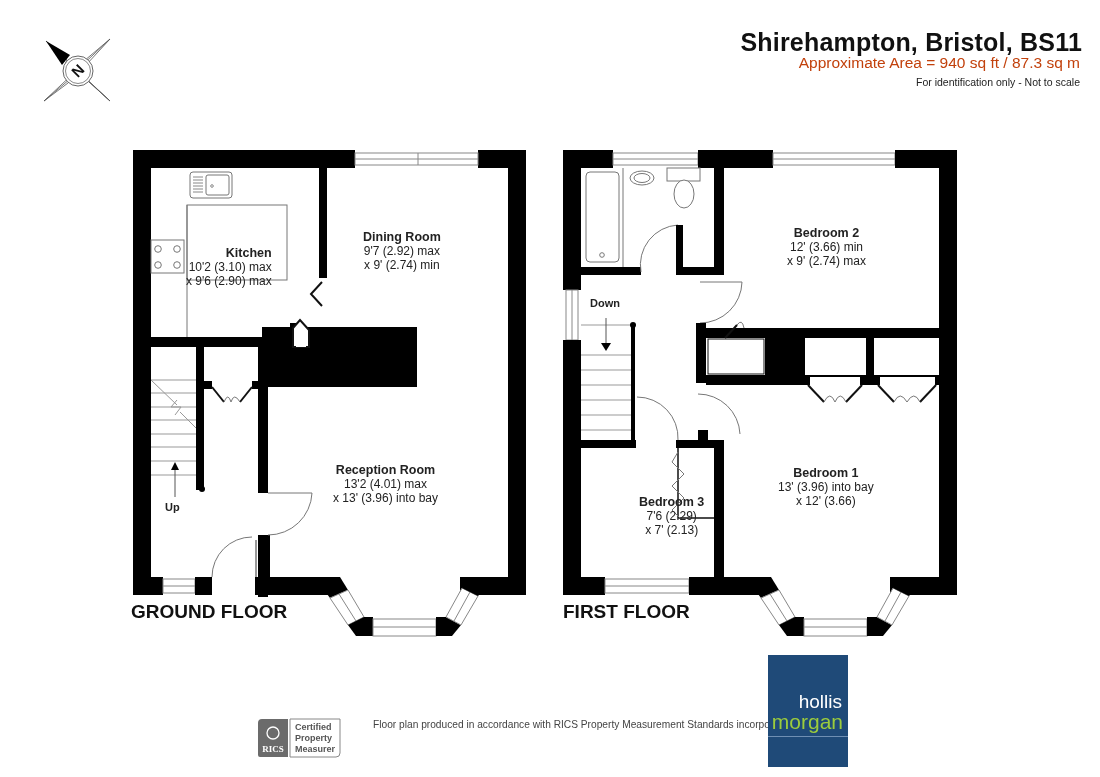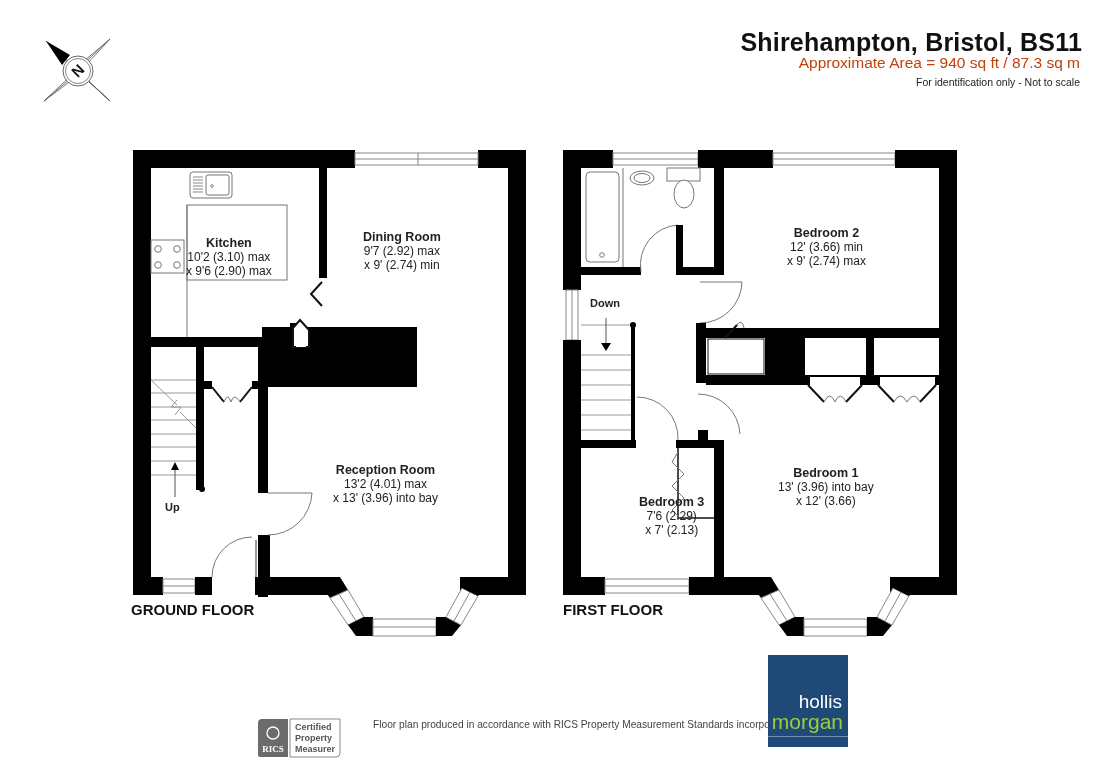--- a/index.html
+++ b/index.html
@@ -7,25 +7,25 @@
            font-family: "Liberation Sans", sans-serif; color: #1a1a1a; }
     .abs { position: absolute; }
     #title { right: 18px; top: 16px; font-size: 25px; font-weight: bold; letter-spacing: 0.2px; white-space: nowrap; color: #111; margin-top: 12px; }
     #area { right: 20px; top: 54px; font-size: 15.5px; white-space: nowrap; color: #c2410c; }
     #note { right: 20px; top: 76px; font-size: 10.5px; white-space: nowrap; color: #222; }
     #compass { left: 40px; top: 35px; width: 76px; height: 70px; }
     #plan { left: 0; top: 0; width: 1100px; height: 777px; }
     .room-label { position: absolute; text-align: center; white-space: nowrap; font-size: 12px; line-height: 14px; color: #222; }
     .room-label .nm { font-weight: bold; font-size: 12.5px; display: block; }
     .room-label .dm { display: block; }
-    .floor-label { position: absolute; font-weight: bold; font-size: 15px; white-space: nowrap; color: #111; }
+    .floor-label { position: absolute; font-weight: bold; font-size: 19px; white-space: nowrap; color: #111; }
     .stair-label { position: absolute; font-weight: bold; font-size: 11px; color: #222; }
     #rics { left: 256px; top: 717px; width: 86px; height: 42px; }
     #footer-text { left: 373px; top: 719px; font-size: 10.2px; line-height: 12.6px; color: #444; white-space: nowrap; }
-    #brand { left: 768px; top: 655px; width: 80px; height: 92px; background: #1f4a78; }
+    #brand { left: 768px; top: 655px; width: 80px; height: 112px; background: #1f4a78; }
     #brand .b1 { position: absolute; right: 6px; top: 37px; font-size: 19px; color: #ffffff; line-height: 19px; }
     #brand .b2 { position: absolute; right: 5px; top: 56px; font-size: 21px; color: #9ccc3c; line-height: 21px; }
     #brand .rule { position: absolute; left: 0; right: 0; top: 81px; height: 1px; background: #6f8fb3; }
   </style>
 </head>
 <body>
 
 <div id="title" class="abs">Shirehampton, Bristol, BS11</div>
 <div id="area" class="abs">Approximate Area = 940 sq ft / 87.3 sq m</div>
 <div id="note" class="abs">For identification only - Not to scale</div>
@@ -235,21 +235,21 @@
     <polygon class="w" points="779,625 795,617 804,617 804,636 787,636"></polygon>
     <rect class="win" x="804" y="619" width="63" height="17"></rect>
     <line x1="804" y1="627" x2="867" y2="627" stroke="#888"></line>
     <polygon class="w" points="867,617 877,617 892,625 883,636 867,636"></polygon>
     <polygon class="win" points="877,617 892,625 909,596 893,588"></polygon>
     <line x1="885" y1="621" x2="901" y2="592" stroke="#888"></line>
     <polygon class="w" points="893,588 901,577 911,577 915,590 909,596"></polygon>
   </g>
 </svg>
 
-<div class="room-label" style="left:186px; top:236px;">
+<div class="room-label" style="left:186px; top:246px;text-align:right;">
   <span class="nm">Kitchen</span>
   <span class="dm">10'2 (3.10) max</span>
   <span class="dm">x 9'6 (2.90) max</span>
 </div>
 <div class="room-label" style="left:363px; top:230px;">
   <span class="nm">Dining Room</span>
   <span class="dm">9'7 (2.92) max</span>
   <span class="dm">x 9' (2.74) min</span>
 </div>
 <div class="room-label" style="left:333px; top:463px;">

